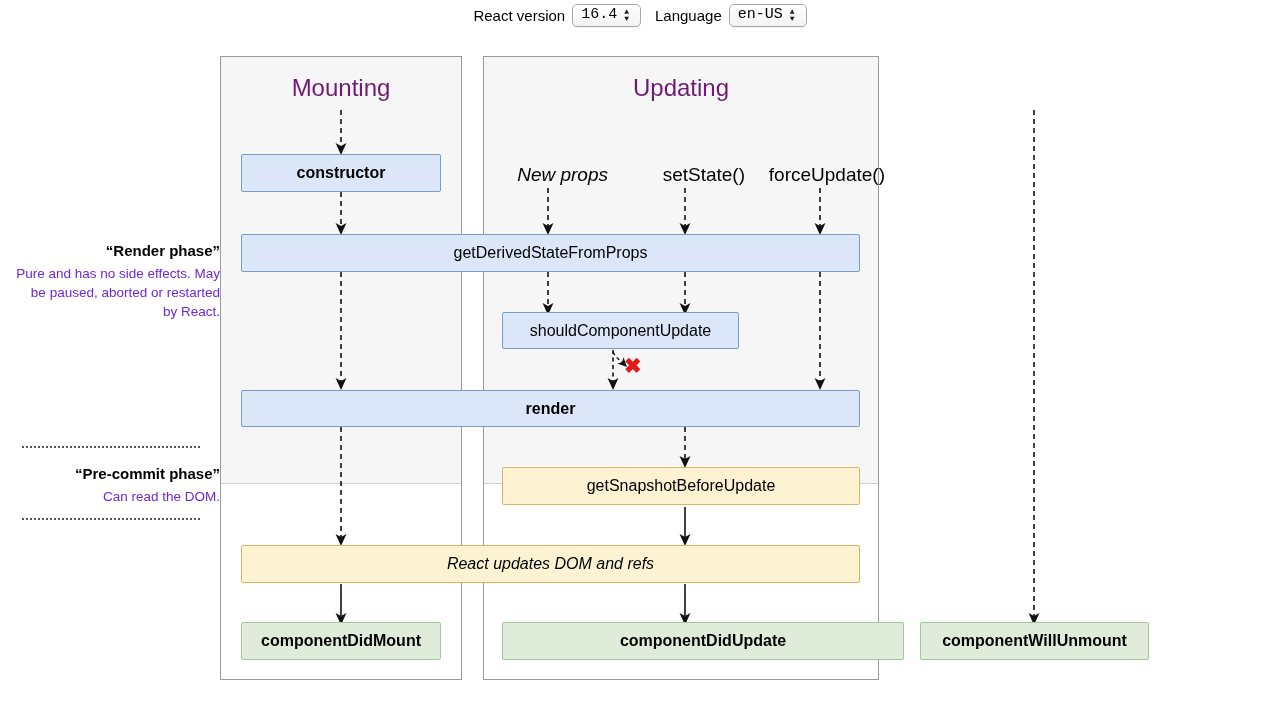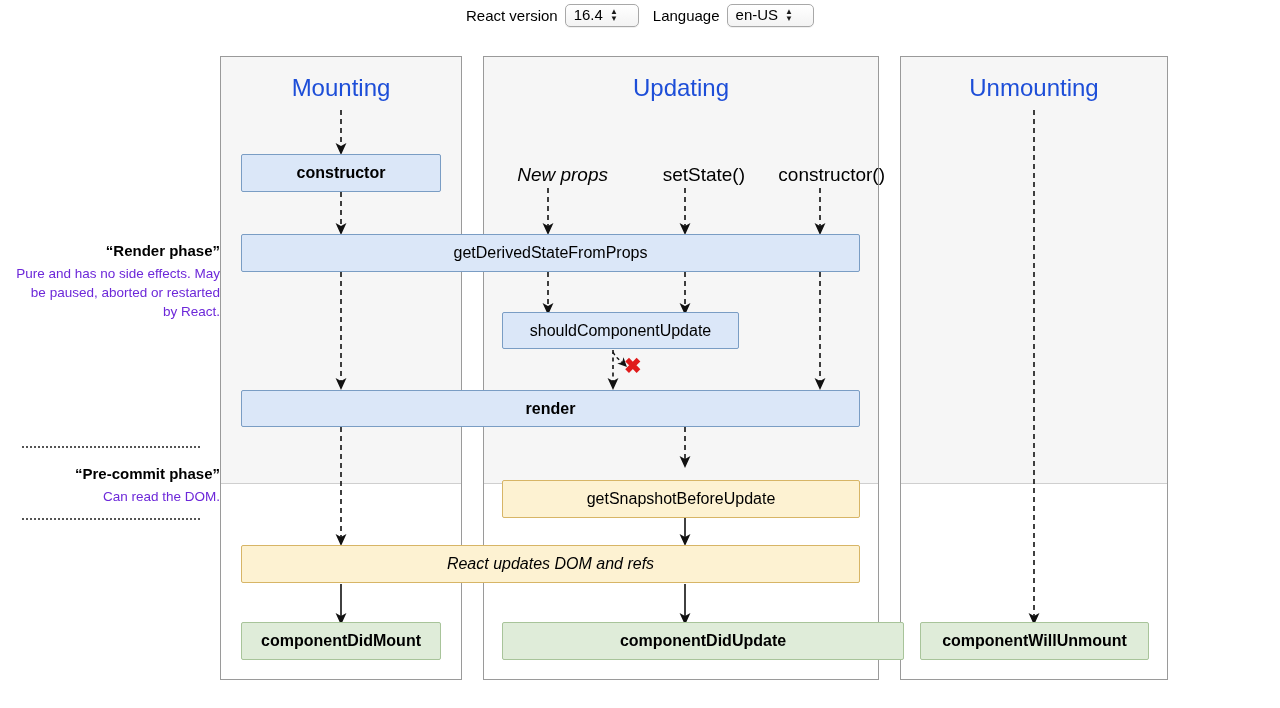--- a/index.html
+++ b/index.html
@@ -21,25 +21,26 @@
     display: flex; align-items: center; justify-content: center;
     gap: 14px;
   }
   .ctrl-group { display: flex; align-items: center; gap: 7px; }
   .ctrl-label { font-size: 15px; color: #000; }
   .select-box {
     display: inline-flex; align-items: center; gap: 6px;
     border: 1px solid #a8a8a8;
     border-radius: 5px;
     background: linear-gradient(#ffffff, #f3f3f3);
-    padding: 1px 20px 2px 8px;
+    padding: 1px 11px 2px 8px;
     height: 23px;
     font-size: 15px;
     box-shadow: 0 1px 0 rgba(0,0,0,0.06);
     cursor: pointer;
+    font-family: Liberation Mono, monospace;
   }
   .select-value { font-size: 15px; line-height: 1; }
   .stepper { display: flex; flex-direction: column; line-height: 0; margin-left: 1px; }
   .stepper span { font-size: 8px; line-height: 7px; color: #1a1a1a; }
 
   
   .phase-col {
     position: absolute;
     left: 14px;
     width: 206px;
@@ -71,21 +72,21 @@
     left: 0; top: 0; right: 0;
     height: 427px;
     background: #f6f6f6;
     border-bottom: 1px solid #cfcfcf;
   }
   .col-title {
     position: absolute;
     left: 0; right: 0; top: 17px;
     text-align: center;
     font-size: 24px;
-    color: #1d4ed8;
+    color: #701a75;
   }
 
   #col-mounting   { left: 220px;  width: 242px; }
   #col-updating   { left: 483px;  width: 396px; }
   #col-unmounting { left: 900px;  width: 268px; }
 
   
   .node {
     position: absolute;
     border-radius: 2px;
@@ -160,24 +161,20 @@
   <div class="column" id="col-mounting">
     <div class="col-grey-band"></div>
     <div class="col-title">Mounting</div>
   </div>
 
   <div class="column" id="col-updating">
     <div class="col-grey-band"></div>
     <div class="col-title">Updating</div>
   </div>
 
-  <div class="column" id="col-unmounting">
-    <div class="col-grey-band"></div>
-    <div class="col-title">Unmounting</div>
-  </div>
 
   <svg class="svg-layer" viewBox="0 0 1280 708">
     <defs>
       <marker id="ah" markerWidth="9" markerHeight="9" refX="4.2" refY="4" orient="auto">
         <path d="M0.4,0.6 L8,4 L0.4,7.4 L2.4,4 Z" fill="#111"></path>
       </marker>
       <marker id="ah-sm" markerWidth="8" markerHeight="8" refX="4" refY="3.6" orient="auto">
         <path d="M0.4,0.5 L7,3.6 L0.4,6.8 L2.2,3.6 Z" fill="#111"></path>
       </marker>
     </defs>
@@ -209,31 +206,31 @@
 
     <line x1="685" y1="507" x2="685" y2="540" stroke="#111" stroke-width="1.6" marker-end="url(#ah)"></line>
 
     <line x1="685" y1="584" x2="685" y2="619" stroke="#111" stroke-width="1.6" marker-end="url(#ah)"></line>
 
     <line x1="1034" y1="110" x2="1034" y2="619" stroke="#111" stroke-width="1.6" stroke-dasharray="5,4" marker-end="url(#ah)"></line>
   </svg>
 
   <div class="trig-label italic" style="left:488px; top:164px; width:120px;">New props</div>
   <div class="trig-label" style="left:625px; top:164px; width:120px;">setState()</div>
-  <div class="trig-label" style="left:755px; top:164px; width:130px;">constructor()</div>
+  <div class="trig-label" style="left:755px; top:164px; width:130px;">forceUpdate()</div>
 
   <div class="node blue bold" style="left:241px; top:154px; width:200px; height:38px;">constructor</div>
 
   <div class="node blue" style="left:241px; top:234px; width:619px; height:38px;">getDerivedStateFromProps</div>
 
   <div class="node blue" style="left:502px; top:312px; width:237px; height:37px;">shouldComponentUpdate</div>
 
   <div class="node blue bold" style="left:241px; top:390px; width:619px; height:37px;">render</div>
 
-  <div class="node amber" style="left:502px; top:467px; width:358px; height:38px;margin-top:13px;">getSnapshotBeforeUpdate</div>
+  <div class="node amber" style="left:502px; top:467px; width:358px; height:38px;">getSnapshotBeforeUpdate</div>
 
   <div class="node amber italic" style="left:241px; top:545px; width:619px; height:38px;">React updates DOM and refs</div>
 
   <div class="node green bold" style="left:241px; top:622px; width:200px; height:38px;">componentDidMount</div>
 
   <div class="node green bold" style="left:502px; top:622px; width:402px; height:38px;">componentDidUpdate</div>
 
   <div class="node green bold" style="left:920px; top:622px; width:229px; height:38px;">componentWillUnmount</div>
 
   <div style="position:absolute; left:624px; top:355px; font-size:21px; font-weight:bold; color:#e01b1b; z-index:6; line-height:1;">✖</div>

